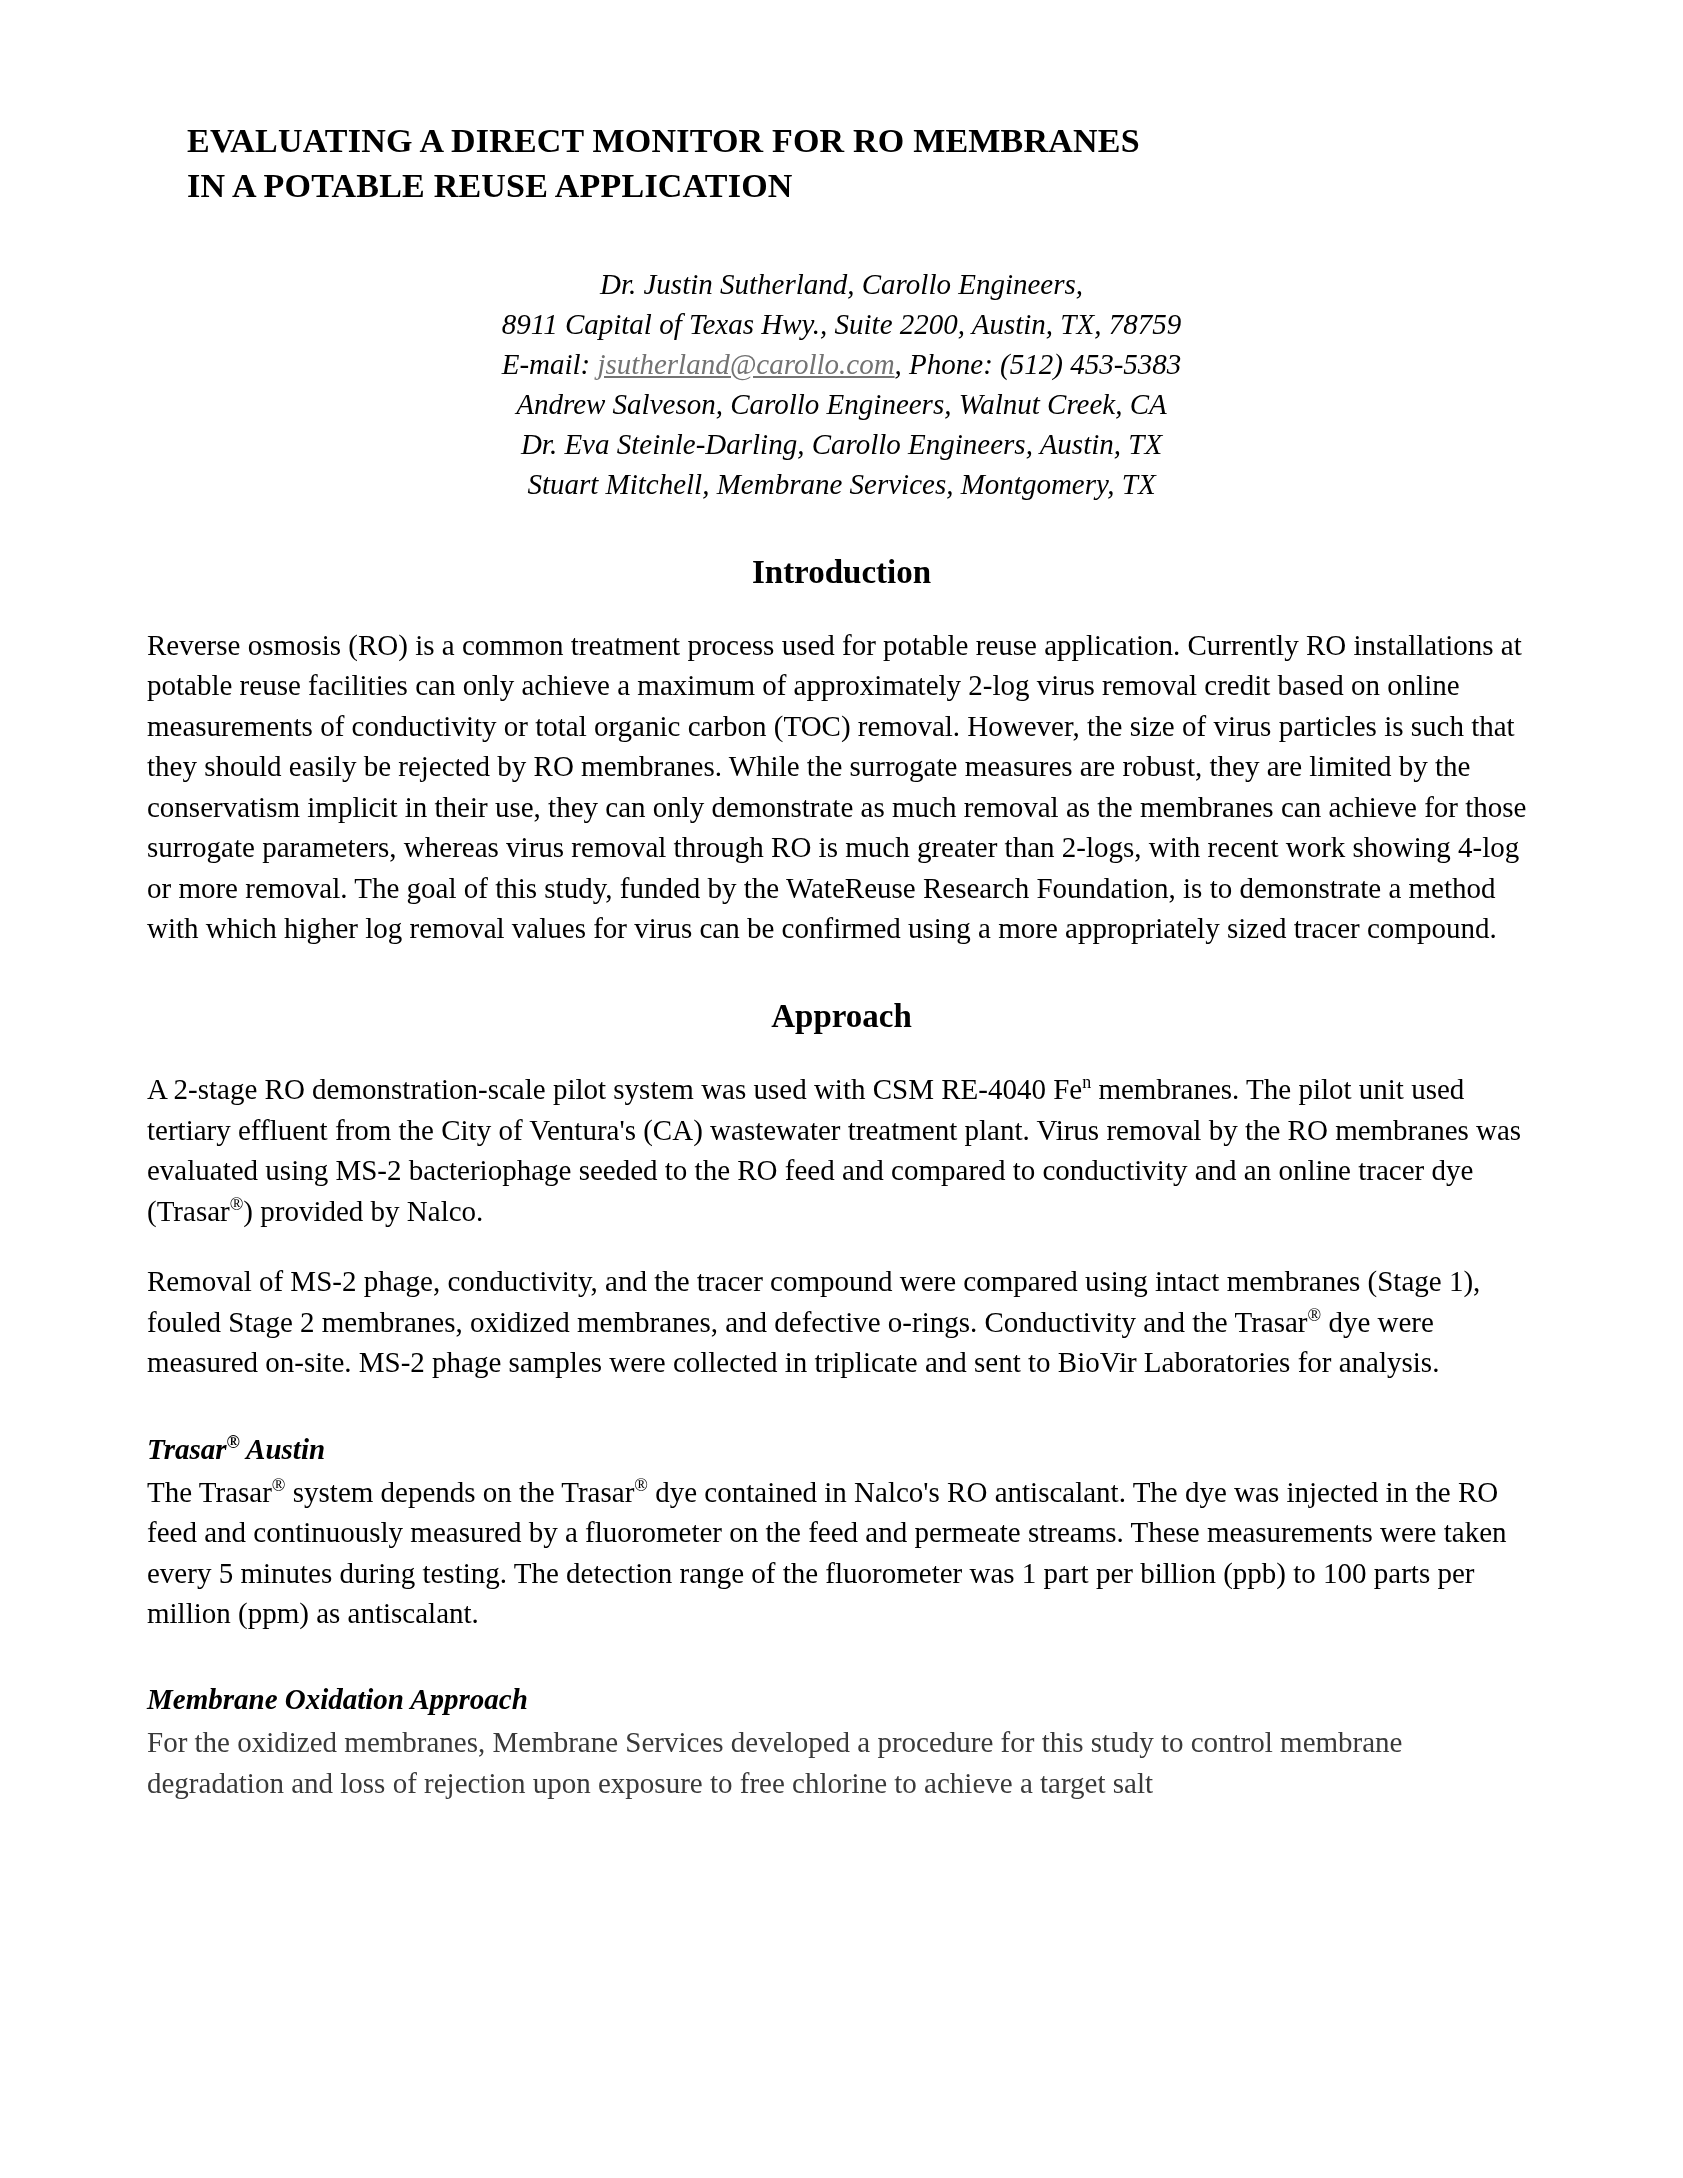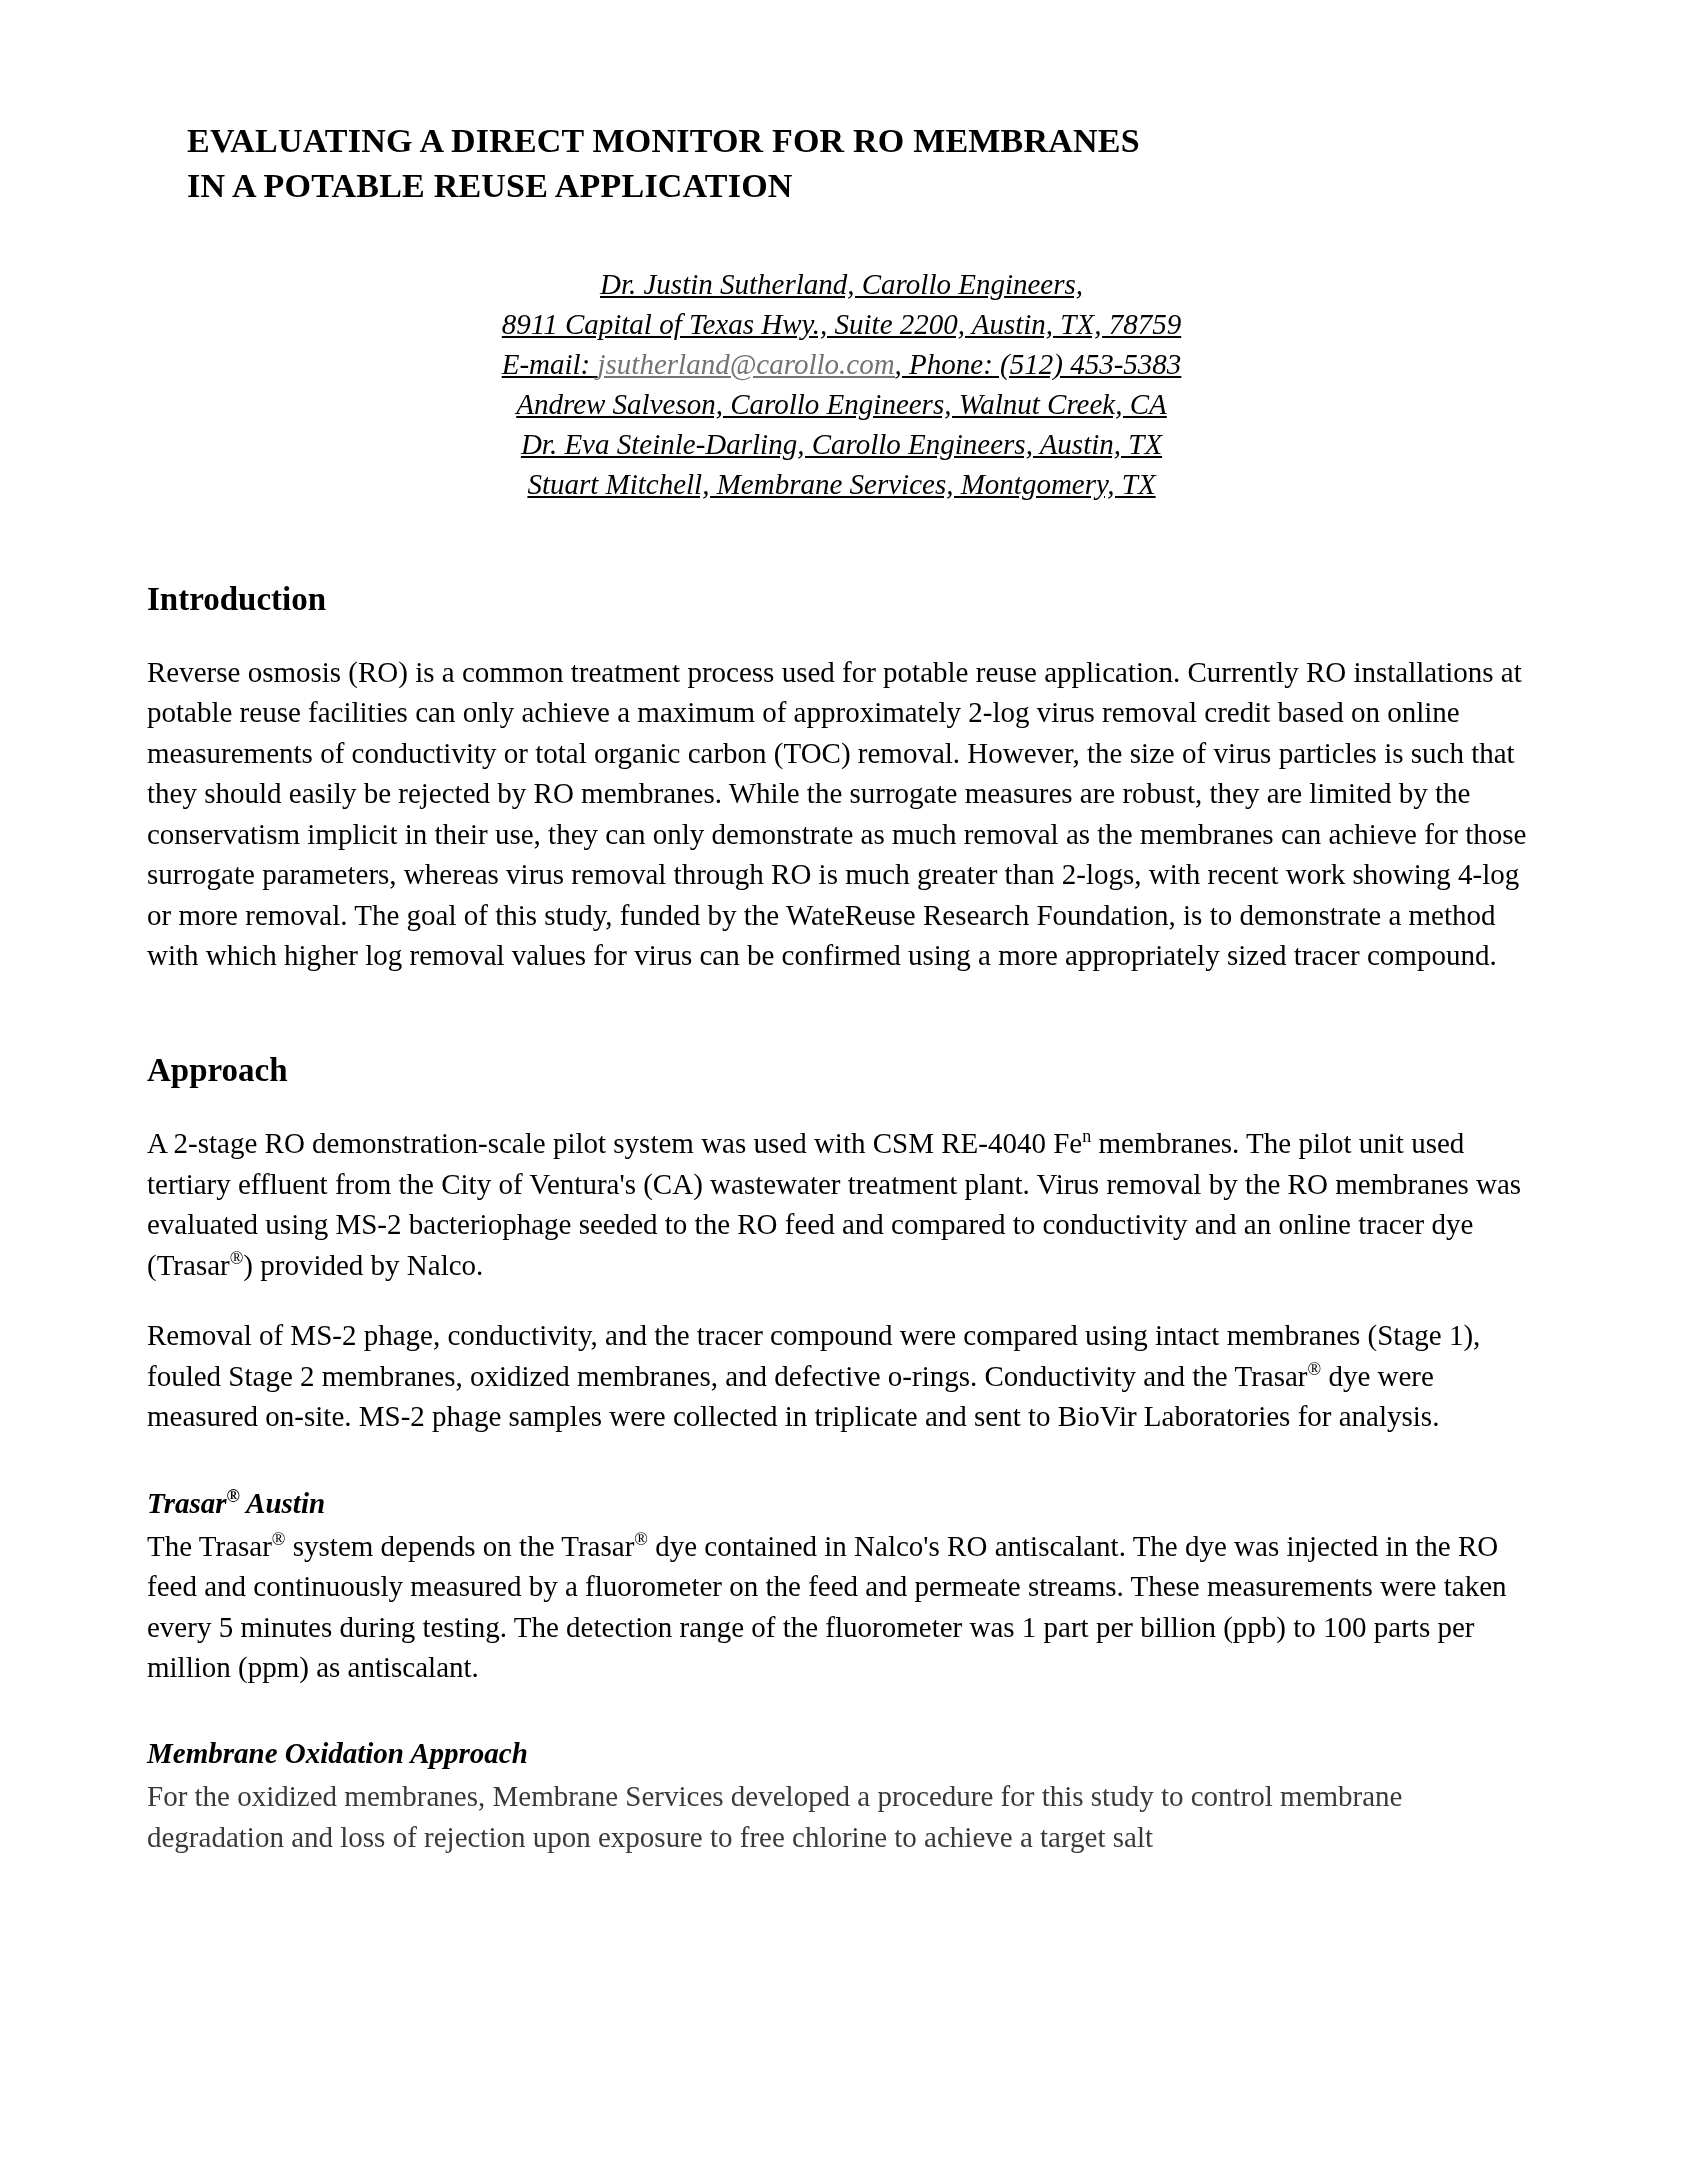--- a/index.html
+++ b/index.html
@@ -31,35 +31,35 @@
   }
   .title .line2 {
     display: block;
   }
   .authors {
     text-align: center;
     font-style: italic;
     font-size: 29px;
     line-height: 1.38;
     margin-top: 55px;
-    text-decoration: underline;
   }
   .authors .ln {
     display: block;
     white-space: nowrap;
   }
   .email-link {
     color: #737373;
     text-decoration: underline;
     font-style: italic;
   }
   h2.section {
+    text-align: center;
     font-weight: bold;
     font-size: 33px;
-    margin: 77px 0 34px 0;
+    margin: 50px 0 34px 0;
   }
   h3.subsection {
     font-weight: bold;
     font-style: italic;
     font-size: 29px;
     margin: 50px 0 6px 0;
   }
   p.body {
     font-size: 29px;
     line-height: 1.395;

